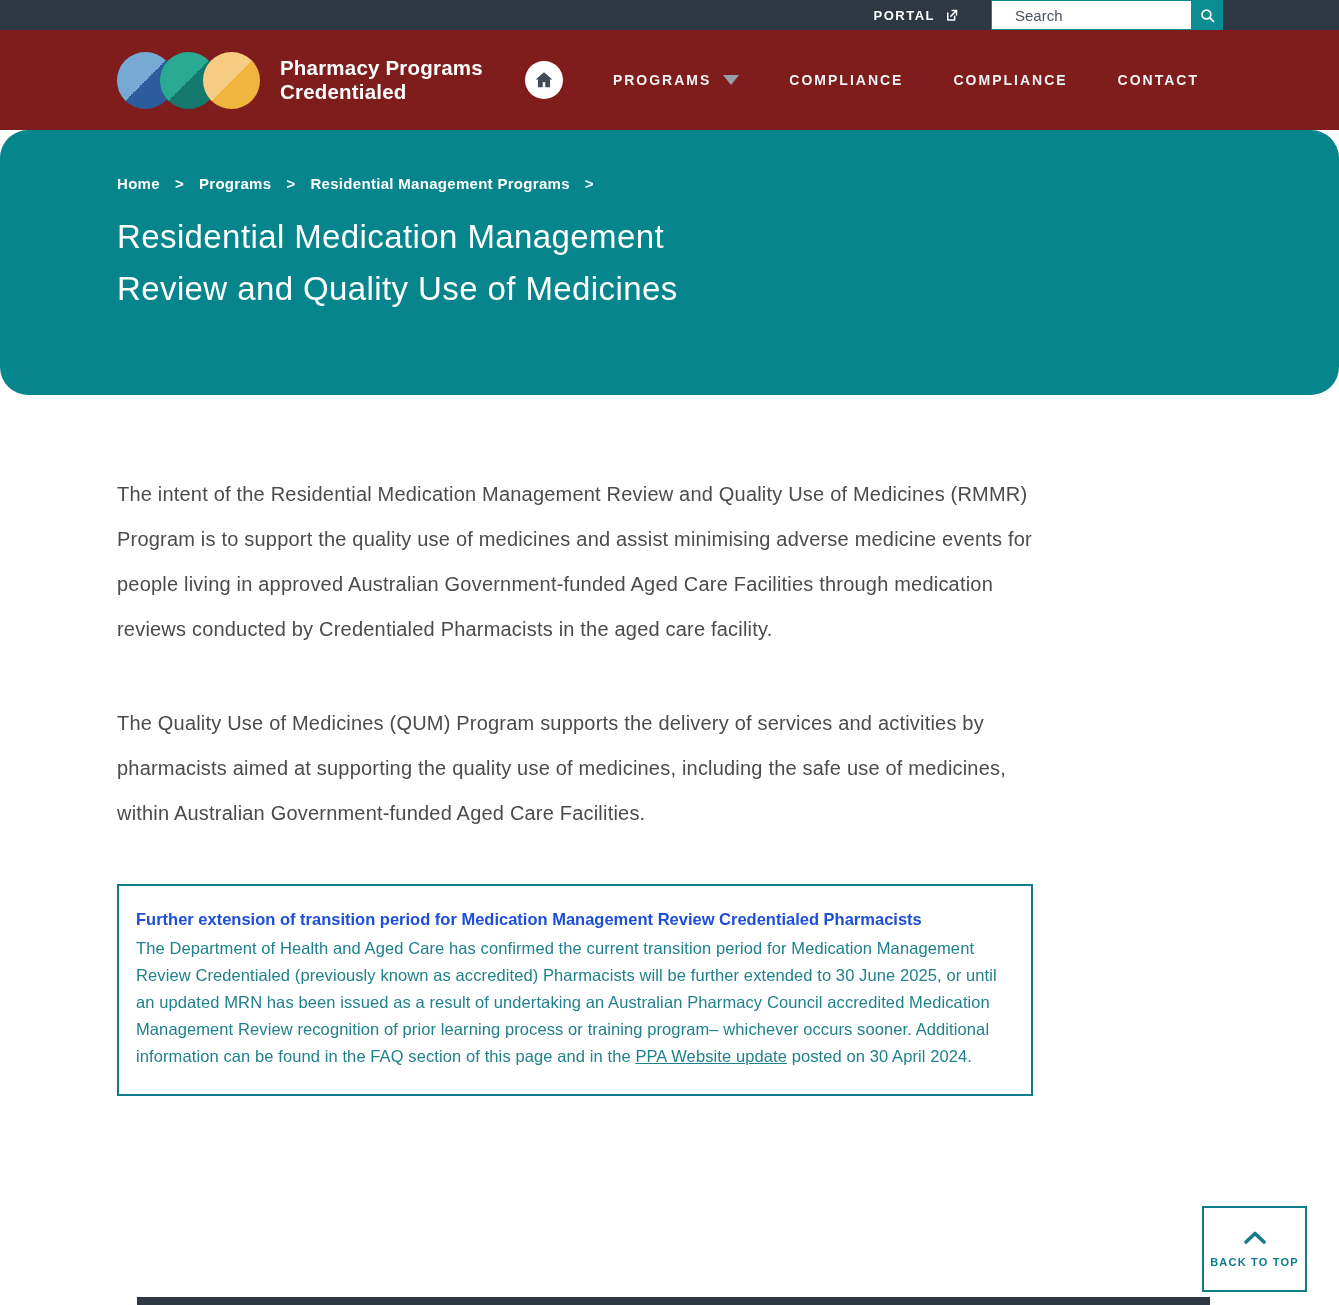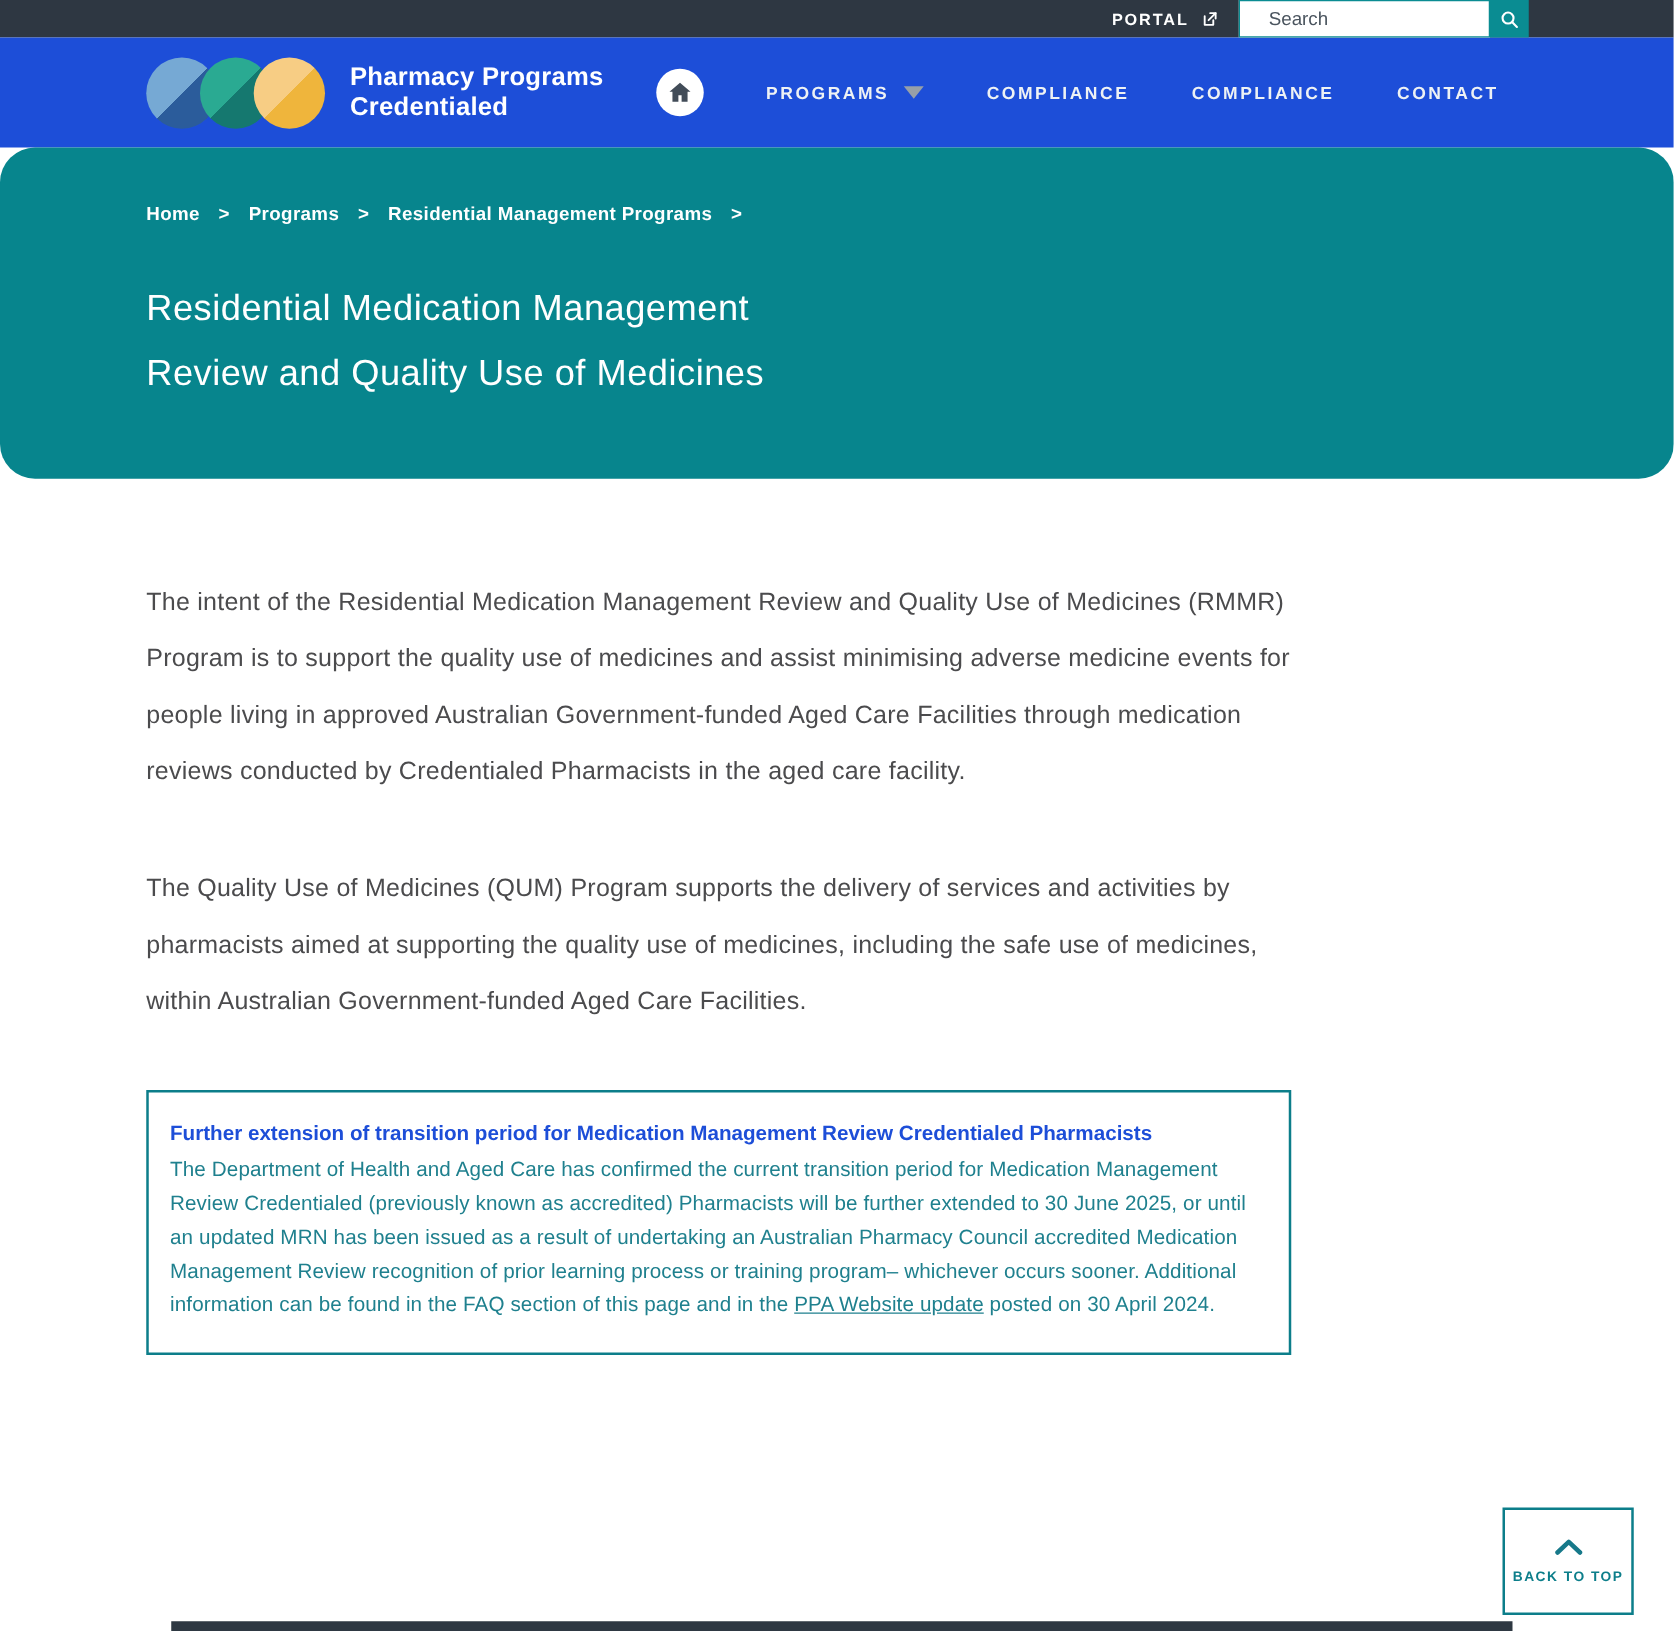--- a/index.html
+++ b/index.html
@@ -6,42 +6,42 @@
   html,body { width:1339px; height:1305px; }
   body {
     position:relative; overflow:hidden; background:#ffffff;
     font-family:"Liberation Sans", sans-serif;
   }
 
   
   .topbar {
     height:30px; background:#2E3742;
     display:flex; align-items:center; justify-content:flex-end;
-    padding-right:116px; gap:16px;
+    padding-right:116px; gap:32px;
   }
   .portal-link {
     display:flex; align-items:center; gap:9px;
     color:#ffffff; font-size:13px; font-weight:bold;
     letter-spacing:1.5px; text-decoration:none; cursor:pointer;
   }
   .search-form { display:flex; height:30px; }
   .search-input {
     width:201px; height:30px; border:1px solid #0A8C92;
     padding:0 0 0 23px; font-size:15px; color:#3D4852;
     font-family:"Liberation Sans", sans-serif; outline:none;
   }
   .search-input::placeholder { color:#4A545E; opacity:1; }
   .search-btn {
     width:31px; height:30px; background:#0A8C92; border:none;
     display:flex; align-items:center; justify-content:center; cursor:pointer;
   }
 
   
   .header {
-    height:88px; background:#1d4ed8;
+    height:100px; background:#7f1d1d;
     display:flex; align-items:center;
   }
   .logo { margin-left:117px; display:flex; align-items:center; gap:20px; cursor:pointer; }
   .logo-circles { display:flex; }
   .lc {
     width:57px; height:57px; border-radius:50%;
     position:relative; margin-right:-14px;
   }
   .lc-blue { background:linear-gradient(135deg,#76A9D4 50%,#2B5C9B 50%); z-index:1; }
   .lc-teal { background:linear-gradient(135deg,#2AAA92 50%,#15786F 50%); z-index:2; }
@@ -75,22 +75,22 @@
     padding:45px 40px 0 117px;
     border-radius:28px;
   }
   .breadcrumb {
     display:flex; align-items:center; gap:15px;
     color:#ffffff; font-size:15px; font-weight:bold; letter-spacing:.3px;
   }
   .crumb { color:#ffffff; text-decoration:none; cursor:pointer; }
   .crumb-sep { font-weight:bold; }
   .hero-title {
-    margin-top:41px; color:#ffffff;
-    font-size:29px; font-weight:300; line-height:52px; letter-spacing:.4px;
+    margin-top:19px; color:#ffffff;
+    font-size:33px; font-weight:300; line-height:52px; letter-spacing:.4px;
   }
 
   
   .main { padding-left:117px; }
   .body-para {
     width:920px; font-size:20px; font-weight:300; color:#4B4B4D;
     line-height:45px; letter-spacing:.2px;
   }
   .para-1 { margin-top:77px; }
   .para-2 { margin-top:49px; }

